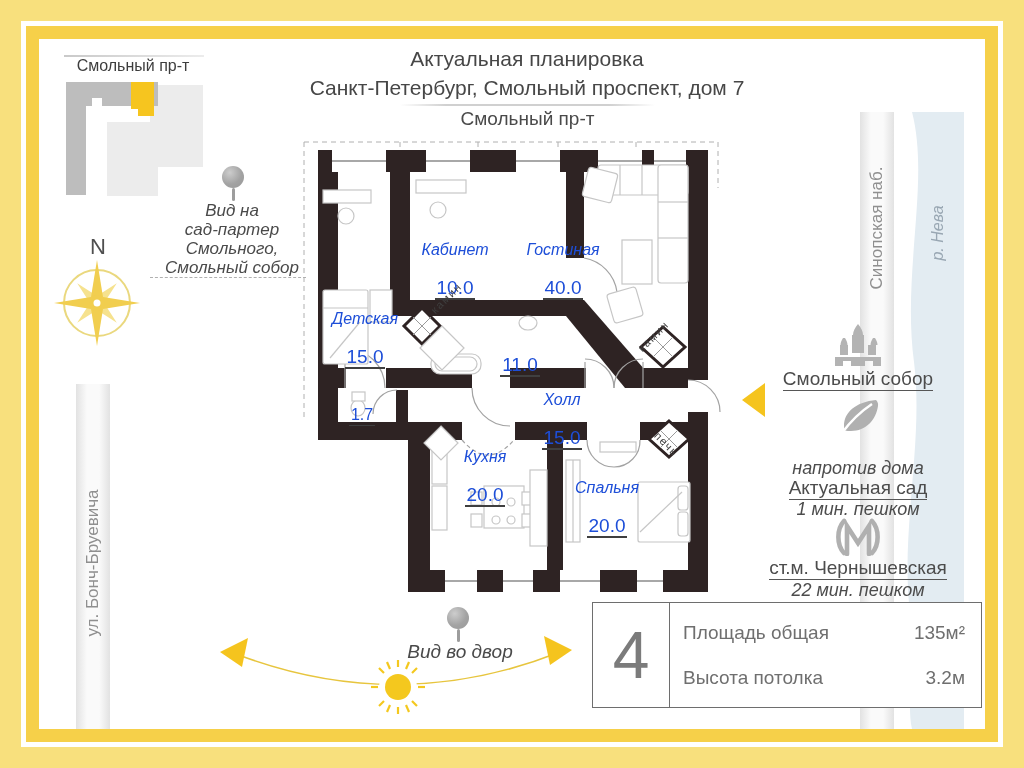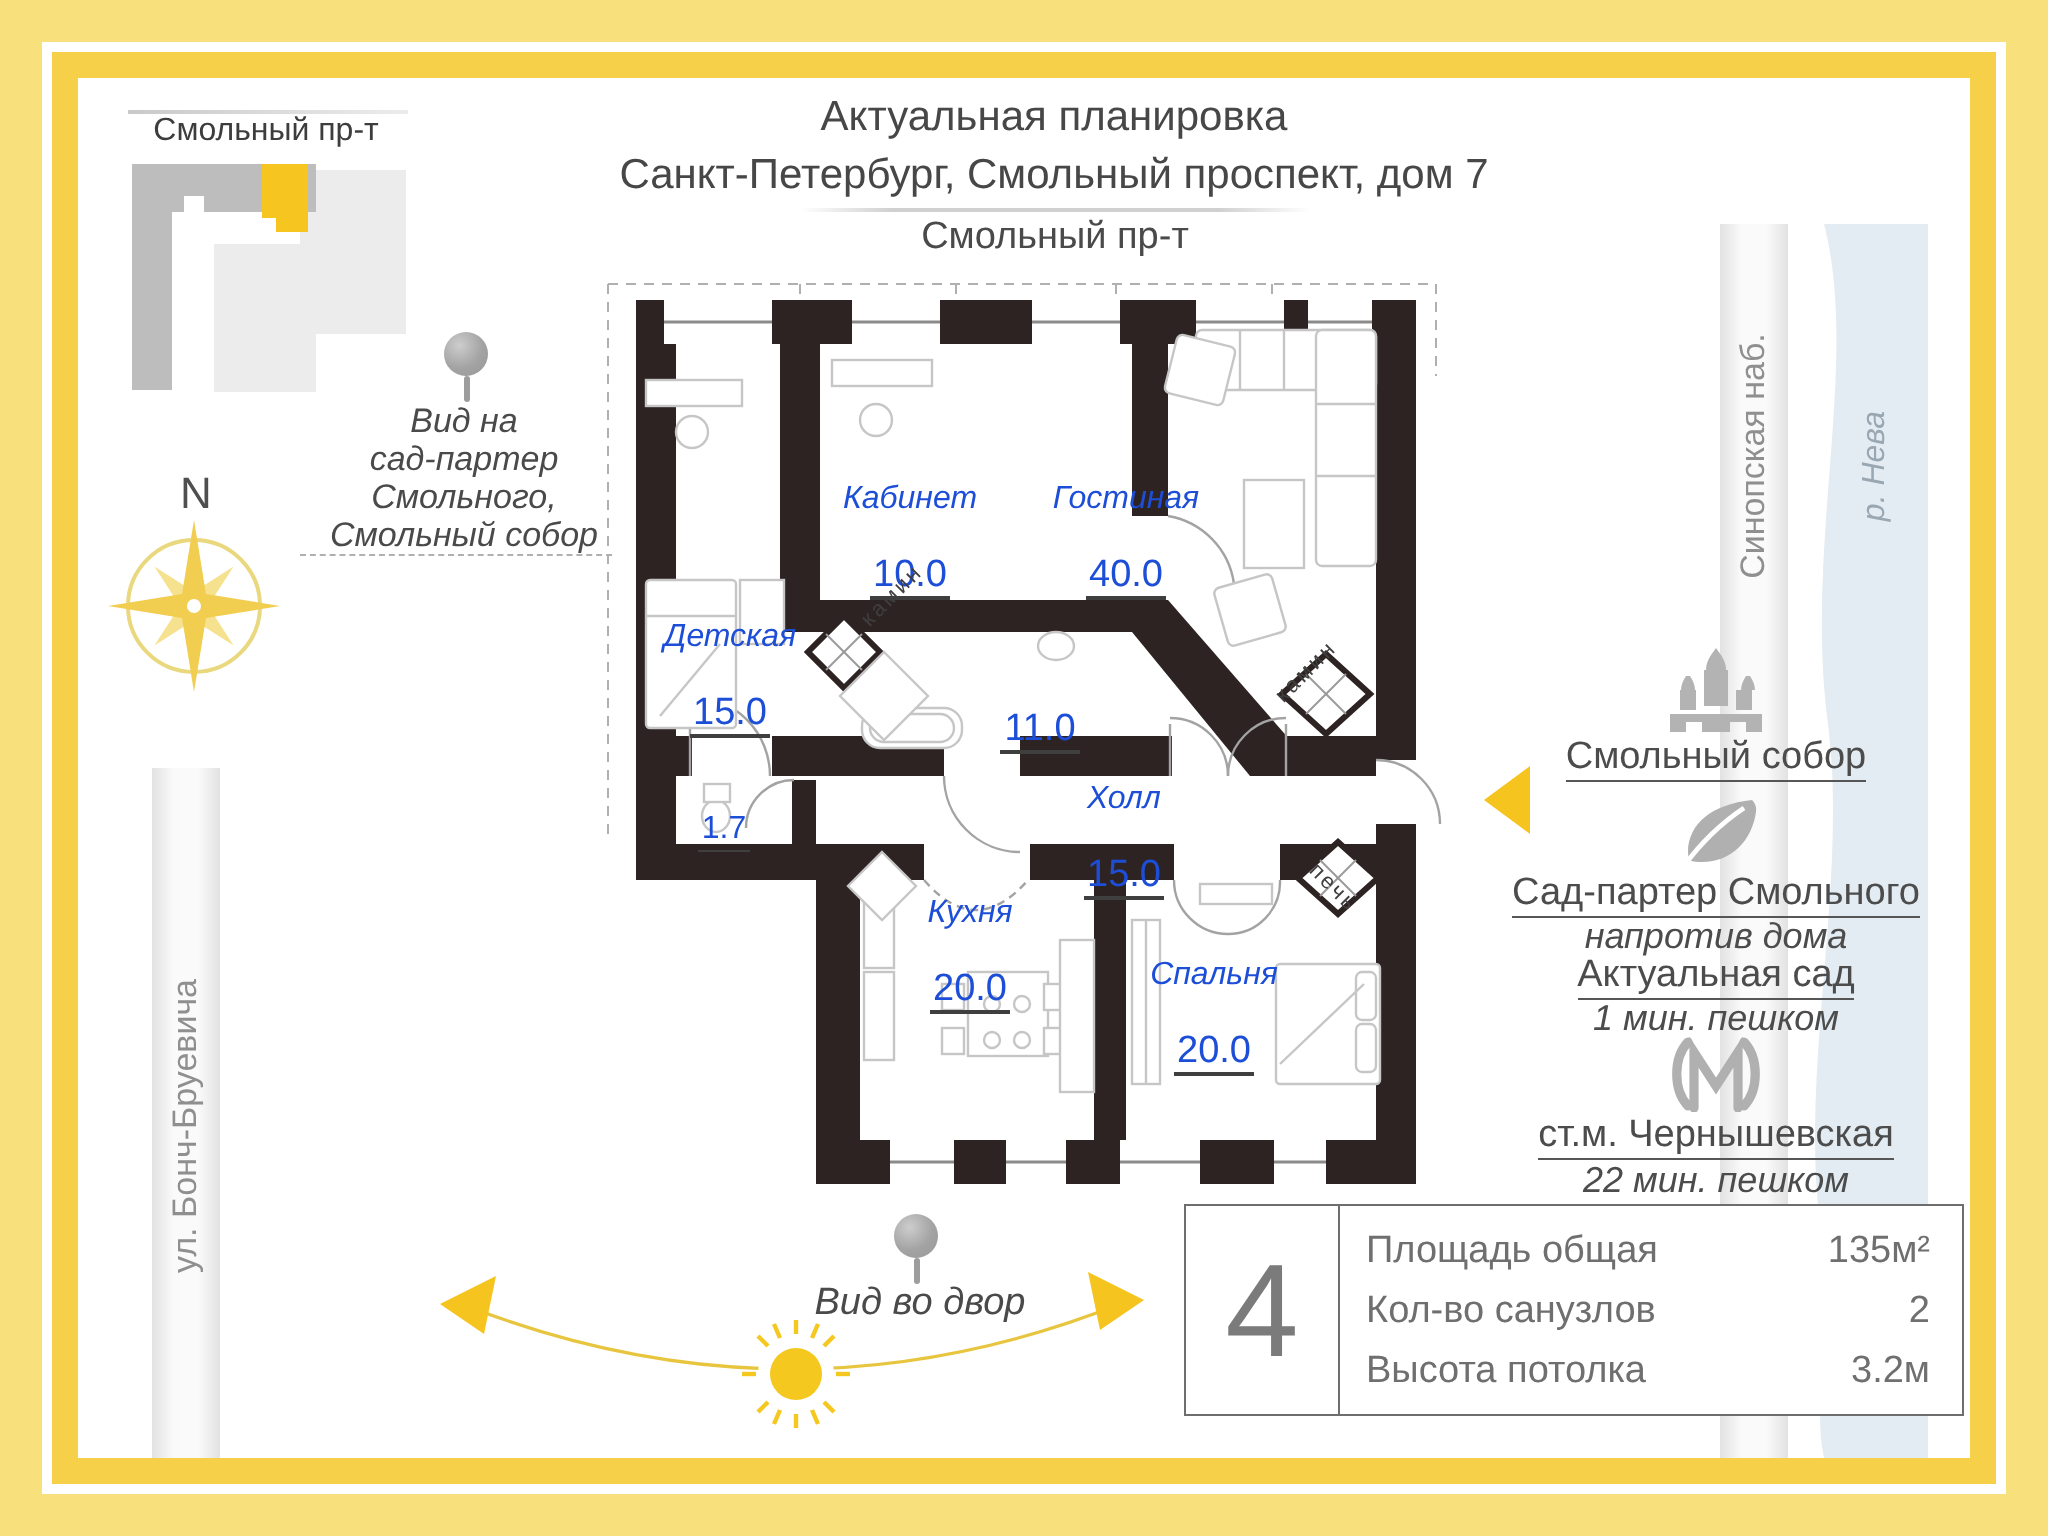--- a/index.html
+++ b/index.html
@@ -305,23 +305,20 @@
     </g>
   </svg>
   <div class="pl-title" style="left:766px;top:368px;width:184px;">
     <span>Смольный собор</span>
   </div>
 
   <svg class="abs" style="left:838px;top:398px;" width="42" height="36" viewBox="0 0 42 36">
     <path d="M38 2 C18 4 6 14 6 28 C6 29.5 6.2 31 6.6 32.4 C8.8 32.8 11 33 13 33 C28 33 38 22 40 8 C40.4 5.8 39.6 3.6 38 2 Z" fill="#b0b0b0"></path>
     <path d="M4 35 C12 24 22 14 34 6" stroke="#fff" stroke-width="2.4" fill="none"></path>
   </svg>
-  <div class="pl-title" style="left:752px;top:436px;width:212px;">
-    <span>Сад-партер Смольного</span>
-  </div>
   <div class="pl-note" style="left:752px;top:458px;width:212px;">напротив дома</div>
   <div class="pl-title" style="left:752px;top:477px;width:212px;">
     <span>Актуальная сад</span>
   </div>
   <div class="pl-note" style="left:752px;top:499px;width:212px;">1 мин. пешком</div>
 
   <svg class="abs" style="left:834px;top:518px;" width="48" height="38" viewBox="0 0 48 38">
     <g stroke="#b0b0b0" stroke-width="4.6" fill="none" stroke-linecap="round">
       <path d="M10 3 C2.5 11 2.5 27 10 35"></path>
       <path d="M38 3 C45.5 11 45.5 27 38 35"></path>
@@ -332,24 +329,20 @@
     <span>ст.м. Чернышевская</span>
   </div>
   <div class="pl-note" style="left:752px;top:580px;width:212px;">22 мин. пешком</div>
 
   <div class="abs info">
     <div class="info-num">4</div>
     <div class="info-rows">
       <div class="irow">
         <span>Площадь общая</span>
         <span>135м²</span>
-      </div>
-      <div class="irow">
-        <span>Кол-во санузлов</span>
-        <span>2</span>
       </div>
       <div class="irow">
         <span>Высота потолка</span>
         <span>3.2м</span>
       </div>
     </div>
   </div>
 
   <div class="pin-head" style="left:447px;top:607px;"></div>
   <div class="pin-stem" style="left:457px;top:629px;"></div>

